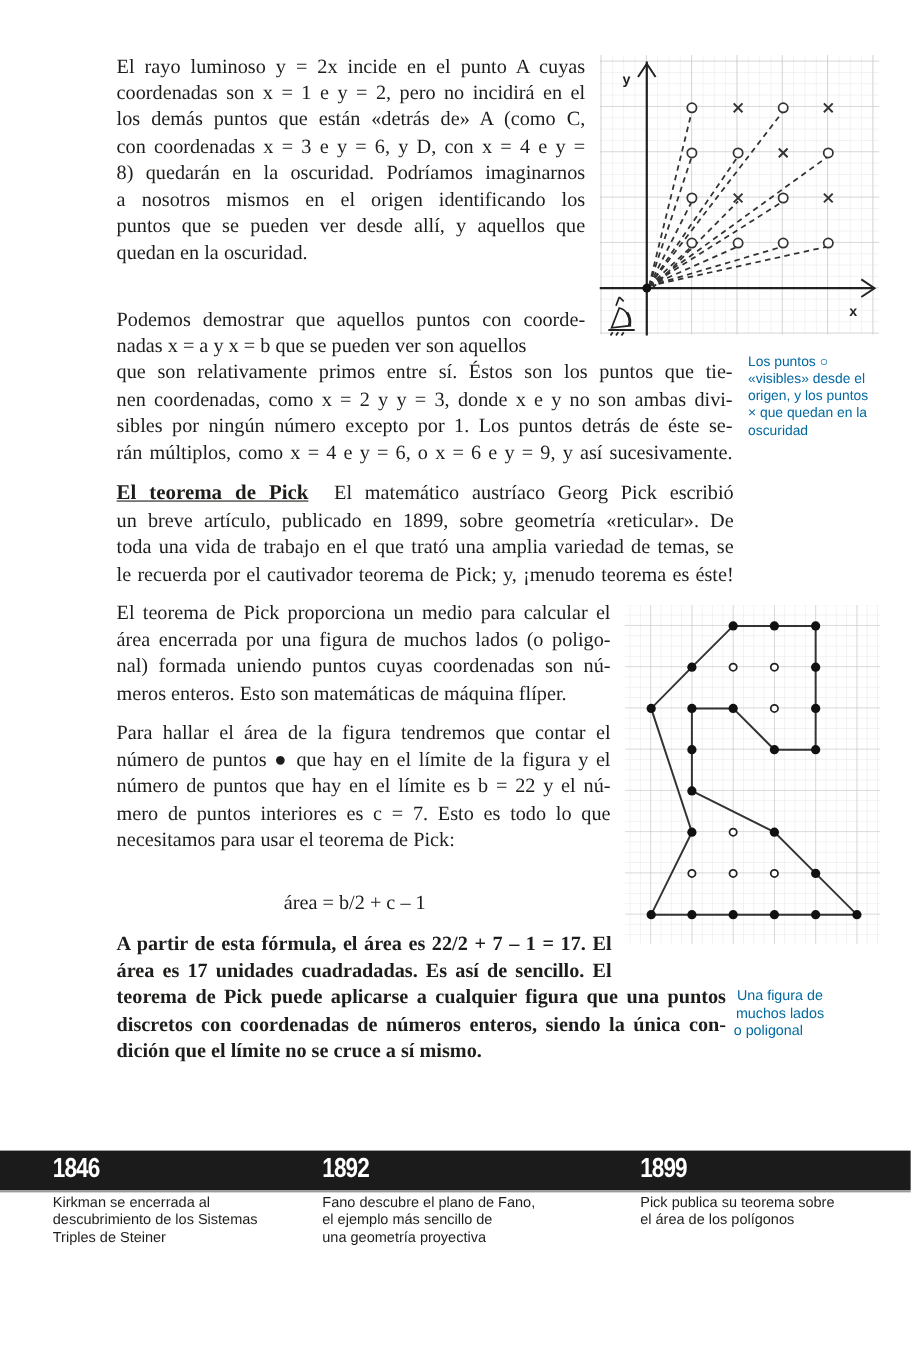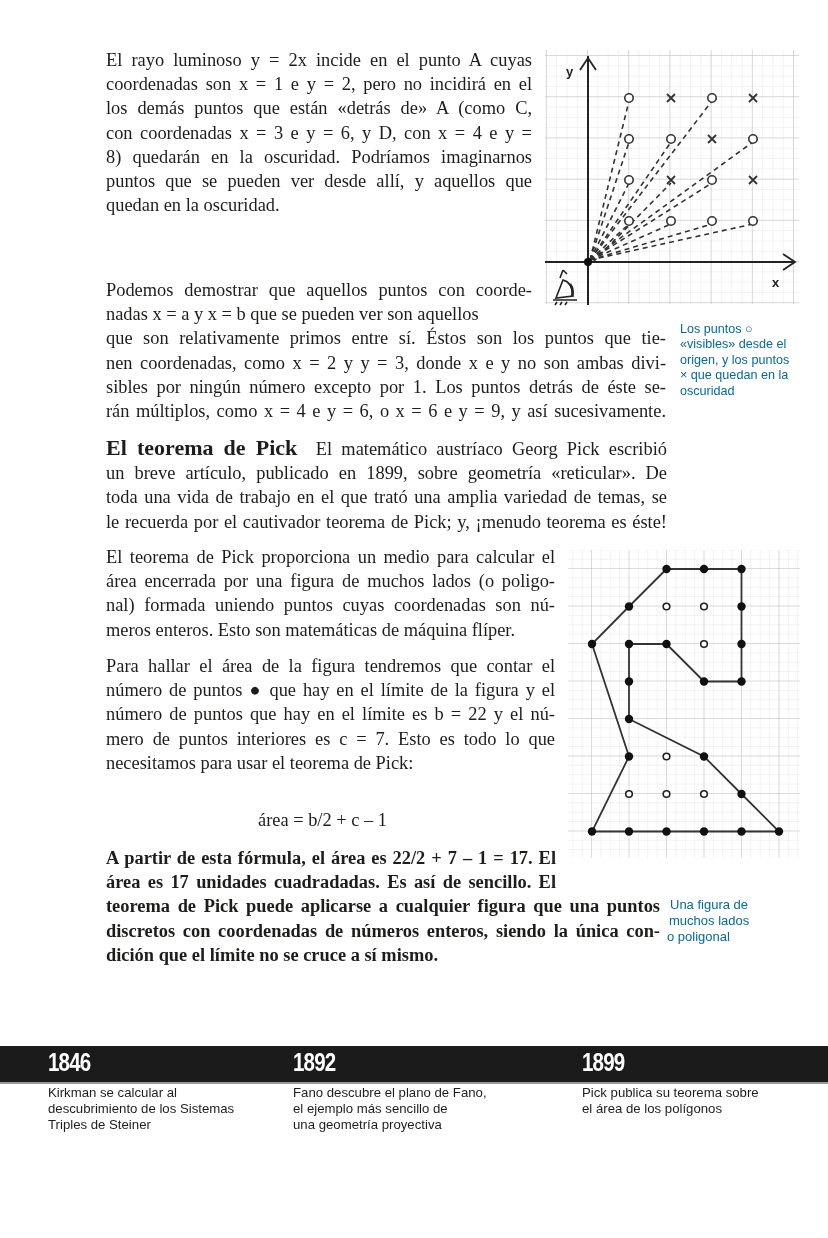--- a/index.html
+++ b/index.html
@@ -3,37 +3,38 @@
 <meta charset="utf-8">
 <style>
   html, body { margin: 0; padding: 0; background: #ffffff; }
   body { width: 828px; height: 1238px; position: relative; overflow: hidden; color: #1d1d1b; }
   .serif { font-family: "Liberation Serif", "DejaVu Serif", serif; }
   .sans { font-family: "Liberation Sans", "DejaVu Sans", sans-serif; }
   .para { position: absolute; left: 106px; font-size: 18.4px; line-height: 24.2px; text-align: justify; }
   .para .ln { display: block; white-space: nowrap; text-align-last: justify; }
   .para .ln.last { text-align-last: left; }
   .caption { position: absolute; font-size: 12.6px; line-height: 15.4px; color: #0369a1; }
-  .heading-run { font-weight: bold; font-size: 22px; }
+  .heading-run { font-weight: bold; font-size: 19px; text-decoration: underline; }
   .formula { position: absolute; left: 258px; top: 810px; font-size: 18.4px; }
   .fig { position: absolute; }
   .timeline-bar { position: absolute; left: 0; top: 1046px; width: 828px; height: 36px; background: #1b1b1b; }
   .timeline-rule { position: absolute; left: 0; top: 1082px; width: 828px; height: 2px; background: #9a9a9a; }
   .year { position: absolute; top: 1048px; font-size: 25px; font-weight: bold; color: #ffffff; letter-spacing: -1px; transform: scaleX(0.82); transform-origin: left; }
   .event { position: absolute; top: 1085px; font-size: 13.2px; line-height: 16.2px; color: #1d1d1b; }
 </style>
 </head>
 <body>
 
 <div class="para serif" style="top:48px; width:426px;">
   <span class="ln">El rayo luminoso y = 2x incide en el punto A cuyas</span>
   <span class="ln">coordenadas son x = 1 e y = 2, pero no incidirá en el</span>
   <span class="ln">los demás puntos que están «detrás de» A (como C,</span>
   <span class="ln">con coordenadas x = 3 e y = 6, y D, con x = 4 e y =</span>
   <span class="ln">8) quedarán en la oscuridad. Podríamos imaginarnos</span>
+  <span class="ln">a nosotros mismos en el origen identificando los</span>
   <span class="ln">puntos que se pueden ver desde allí, y aquellos que</span>
   <span class="ln last">quedan en la oscuridad.</span>
 </div>
 
 <div class="para serif" style="top:278px; width:560px;">
   <span class="ln" style="width:426px;">Podemos demostrar que aquellos puntos con coorde-</span>
   <span class="ln last" style="width:426px;">nadas x = a y x = b que se pueden ver son aquellos</span>
   <span class="ln">que son relativamente primos entre sí. Éstos son los puntos que tie-</span>
   <span class="ln">nen coordenadas, como x = 2 y y = 3, donde x e y no son ambas divi-</span>
   <span class="ln">sibles por ningún número excepto por 1. Los puntos detrás de éste se-</span>
@@ -199,21 +200,21 @@
 </div>
 
 <div class="timeline-bar"></div>
 <div class="timeline-rule"></div>
 
 <div class="year sans" style="left:48px;">1846</div>
 <div class="year sans" style="left:293px;">1892</div>
 <div class="year sans" style="left:582px;">1899</div>
 
 <div class="event sans" style="left:48px;">
-  <div>Kirkman se calcular al</div>
+  <div>Kirkman se encerrada al</div>
   <div>descubrimiento de los Sistemas</div>
   <div>Triples de Steiner</div>
 </div>
 <div class="event sans" style="left:293px;">
   <div>Fano descubre el plano de Fano,</div>
   <div>el ejemplo más sencillo de</div>
   <div>una geometría proyectiva</div>
 </div>
 <div class="event sans" style="left:582px;">
   <div>Pick publica su teorema sobre</div>

